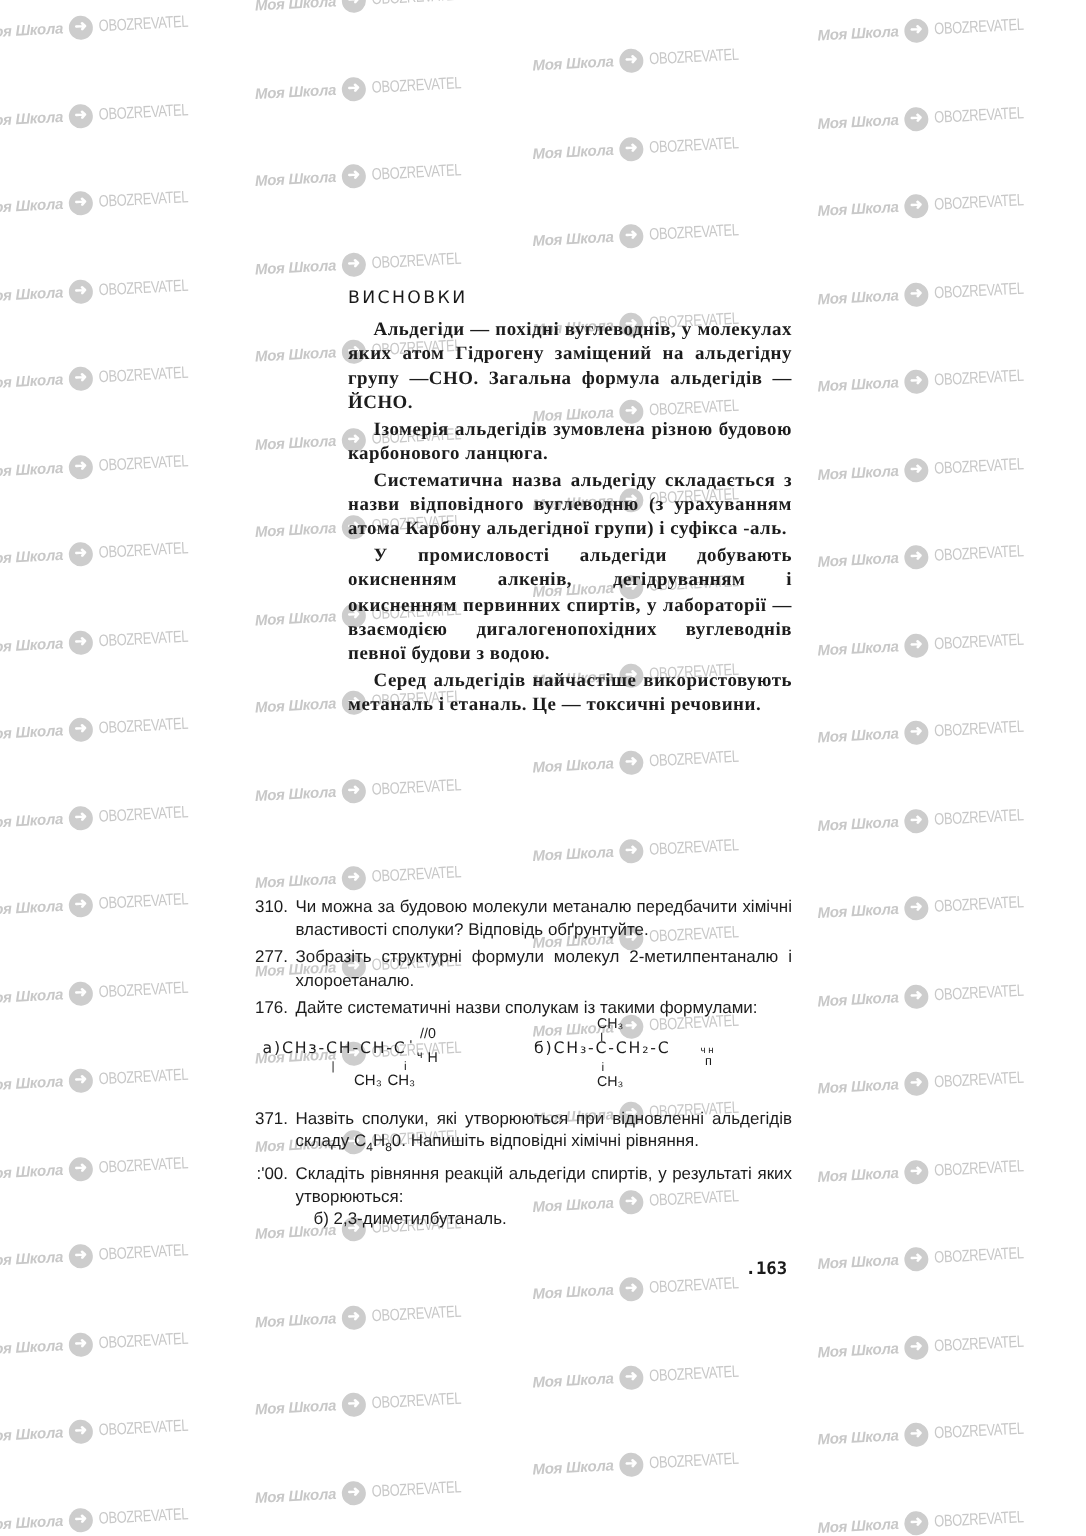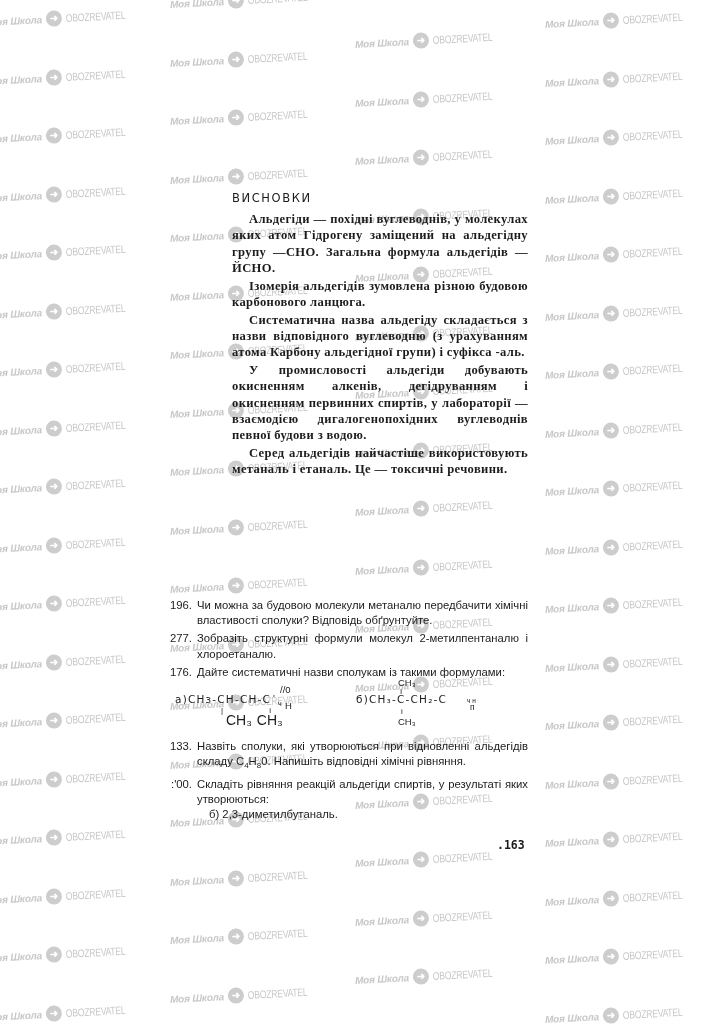--- a/index.html
+++ b/index.html
@@ -431,21 +431,21 @@
   <div class="summary">
     <p>Альдегіди — похідні вуглеводнів, у молекулах яких атом Гідрогену заміщений на альдегідну групу —СНО. Загальна формула альдегідів — ЙСНО.</p>
     <p>Ізомерія альдегідів зумовлена різною будовою карбонового ланцюга.</p>
     <p>Систематична назва альдегіду складається з назви відповідного вуглеводню (з урахуванням атома Карбону альдегідної групи) і суфікса -аль.</p>
     <p>У промисловості альдегіди добувають окисненням алкенів, дегідруванням і окисненням первинних спиртів, у лабораторії — взаємодією дигалогенопохідних вуглеводнів певної будови з водою.</p>
     <p>Серед альдегідів найчастіше використовують метаналь і етаналь. Це — токсичні речовини.</p>
   </div>
 
   <div class="exercises">
     <div class="ex">
-      <span class="ex-num">196.</span>
+      <span class="ex-num">310.</span>
       <span class="ex-text">Чи можна за будовою молекули метаналю передбачити хімічні властивості сполуки? Відповідь обґрунтуйте.</span>
     </div>
     <div class="ex">
       <span class="ex-num">277.</span>
       <span class="ex-text">Зобразіть структурні формули молекул 2-метилпентаналю і хлороетаналю.</span>
     </div>
     <div class="ex">
       <span class="ex-num">176.</span>
       <span class="ex-text">Дайте систематичні назви сполукам із такими формулами:</span>
     </div>
@@ -453,35 +453,35 @@
     <div class="formulas">
 
       <div class="formula" style="left:45px; top:9px;">
         <span>а)СНз-СН-СН-С</span>
       </div>
       <span class="fx" style="left:150px; top:-1px;">//0</span>
       <span class="fx" style="left:143px; top:7px;">'</span>
       <span class="fx" style="left:148px; top:13px; font-size:7px;">ч</span>
       <span class="fx" style="left:155px; top:15px;">Н</span>
       <span class="fx" style="left:91px; top:20px; font-size:8px; letter-spacing:22px;">|   i</span>
-      <span class="fx" style="left:96px; top:30px; font-size:14px; word-spacing:1px;">СН₃ СН₃</span>
+      <span class="fx" style="left:106px; top:30px; font-size:10px; word-spacing:1px;">СН₃ СН₃</span>
 
       <span class="fx" style="left:268px; top:-8px;">СН₃</span>
       <span class="fx" style="left:270px; top:1px; font-size:8px;">I</span>
       <div class="formula" style="left:226px; top:9px;">
         <span>б)СН₃-С-СН₂-С</span>
       </div>
       <span class="fx" style="left:337px; top:10px; font-size:6.5px;">ч н</span>
       <span class="fx" style="left:340px; top:17px; font-size:8.5px;">п</span>
       <span class="fx" style="left:271px; top:21px; font-size:8px;">i</span>
       <span class="fx" style="left:268px; top:31px;">СН₃</span>
     </div>
 
     <div class="ex">
-      <span class="ex-num">133.</span>
+      <span class="ex-num">371.</span>
       <span class="ex-text"><span>Назвіть сполуки, які утворюються при відновленні альдегідів складу C</span><sub style="font-size:8px;">4</sub><span>H</span><sub style="font-size:8px;">8</sub><span>0. Напишіть відповідні хімічні рівняння.</span></span>
     </div>
     <div class="ex">
       <span class="ex-num">:'00.</span>
       <span class="ex-text">
         <span>Складіть рівняння реакцій альдегіди спиртів, у результаті яких утворюються:</span>
         <div class="ex-sub">б) 2,3-диметилбутаналь.</div>
       </span>
     </div>
   </div>

